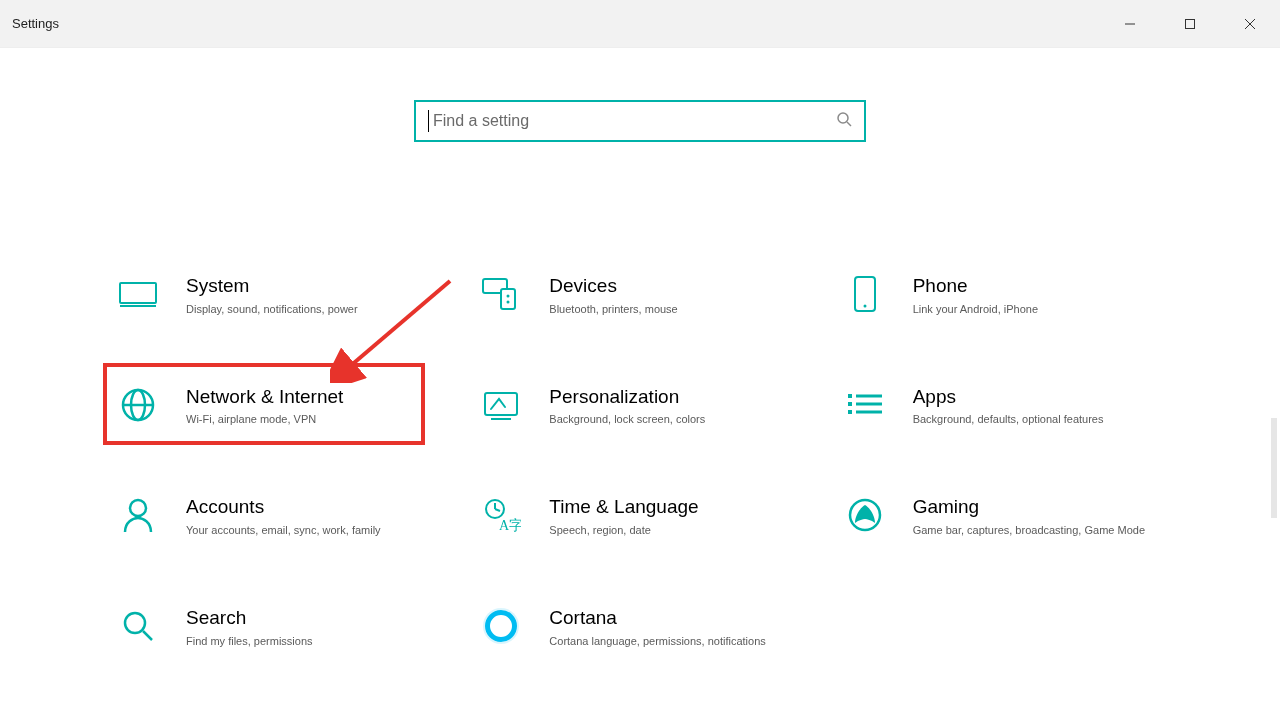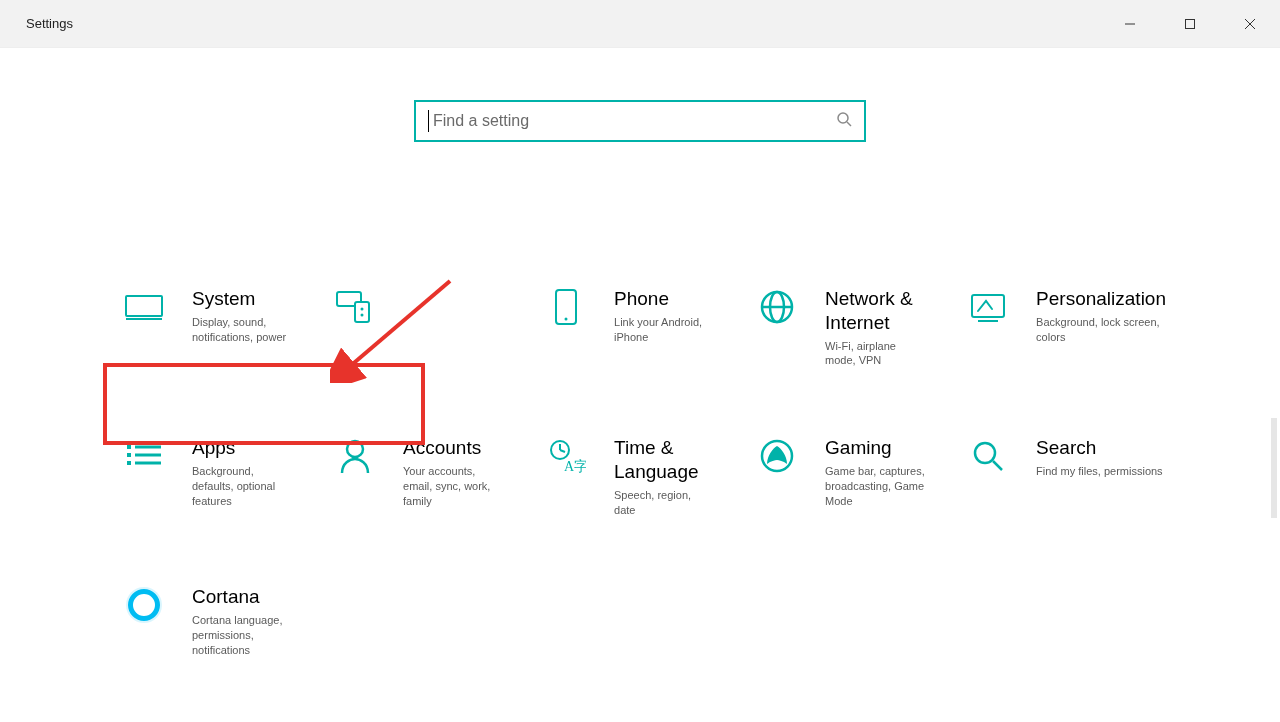--- a/index.html
+++ b/index.html
@@ -13,21 +13,21 @@
   }
   .titlebar {
     height: 48px;
     background: #f2f2f2;
     display: flex;
     align-items: center;
     justify-content: space-between;
     border-bottom: 1px solid #eee;
   }
   .titlebar .title {
-    padding-left: 26px;
+    padding-left: 12px;
     font-size: 13px;
     color: #222;
   }
   .win-controls {
     display: flex;
     height: 100%;
   }
   .win-btn {
     width: 60px;
     height: 100%;
@@ -73,27 +73,26 @@
     outline: none;
     font-size: 16px;
     color: #000;
     background: transparent;
   }
   .search-input::placeholder { color:#6a6a6a; }
   .search-icon { color:#777; }
   .grid {
     position: absolute;
     top: 220px;
-    left: 116px;
+    left: 110px;
     right: 110px;
     display: grid;
-    grid-template-columns: repeat(5, 1fr);
+    grid-template-columns: repeat(3, 1fr);
     column-gap: 30px;
     row-gap: 56px;
-    margin-top: 13px;
   }
   .tile {
     display: flex;
     align-items: flex-start;
     gap: 24px;
     padding: 6px 4px;
     cursor: default;
   }
   .tile .icon-slot {
     width: 48px;
@@ -198,20 +197,24 @@
 
     <div class="tile">
       <div class="icon-slot">
         <svg width="40" height="34" viewBox="0 0 40 34">
           <rect x="2" y="2" width="24" height="14" rx="2" fill="none" stroke="#00b2a9" stroke-width="2"></rect>
           <rect x="20" y="12" width="14" height="20" rx="2" fill="#fff" stroke="#00b2a9" stroke-width="2"></rect>
           <circle cx="27" cy="19" r="1.5" fill="#00b2a9"></circle>
           <circle cx="27" cy="25" r="1.5" fill="#00b2a9"></circle>
         </svg>
       </div>
+      <div class="labels">
+        <p class="title">Devices</p>
+        <p class="sub">Bluetooth, printers, mouse</p>
+      </div>
     </div>
 
     <div class="tile">
       <div class="icon-slot">
         <svg width="24" height="38" viewBox="0 0 24 38">
             <rect x="2" y="2" width="20" height="34" rx="3" fill="none" stroke="#00b2a9" stroke-width="2"></rect>
             <circle cx="12" cy="31" r="1.5" fill="#00b2a9"></circle>
           </svg>
       </div>
       <div class="labels">

